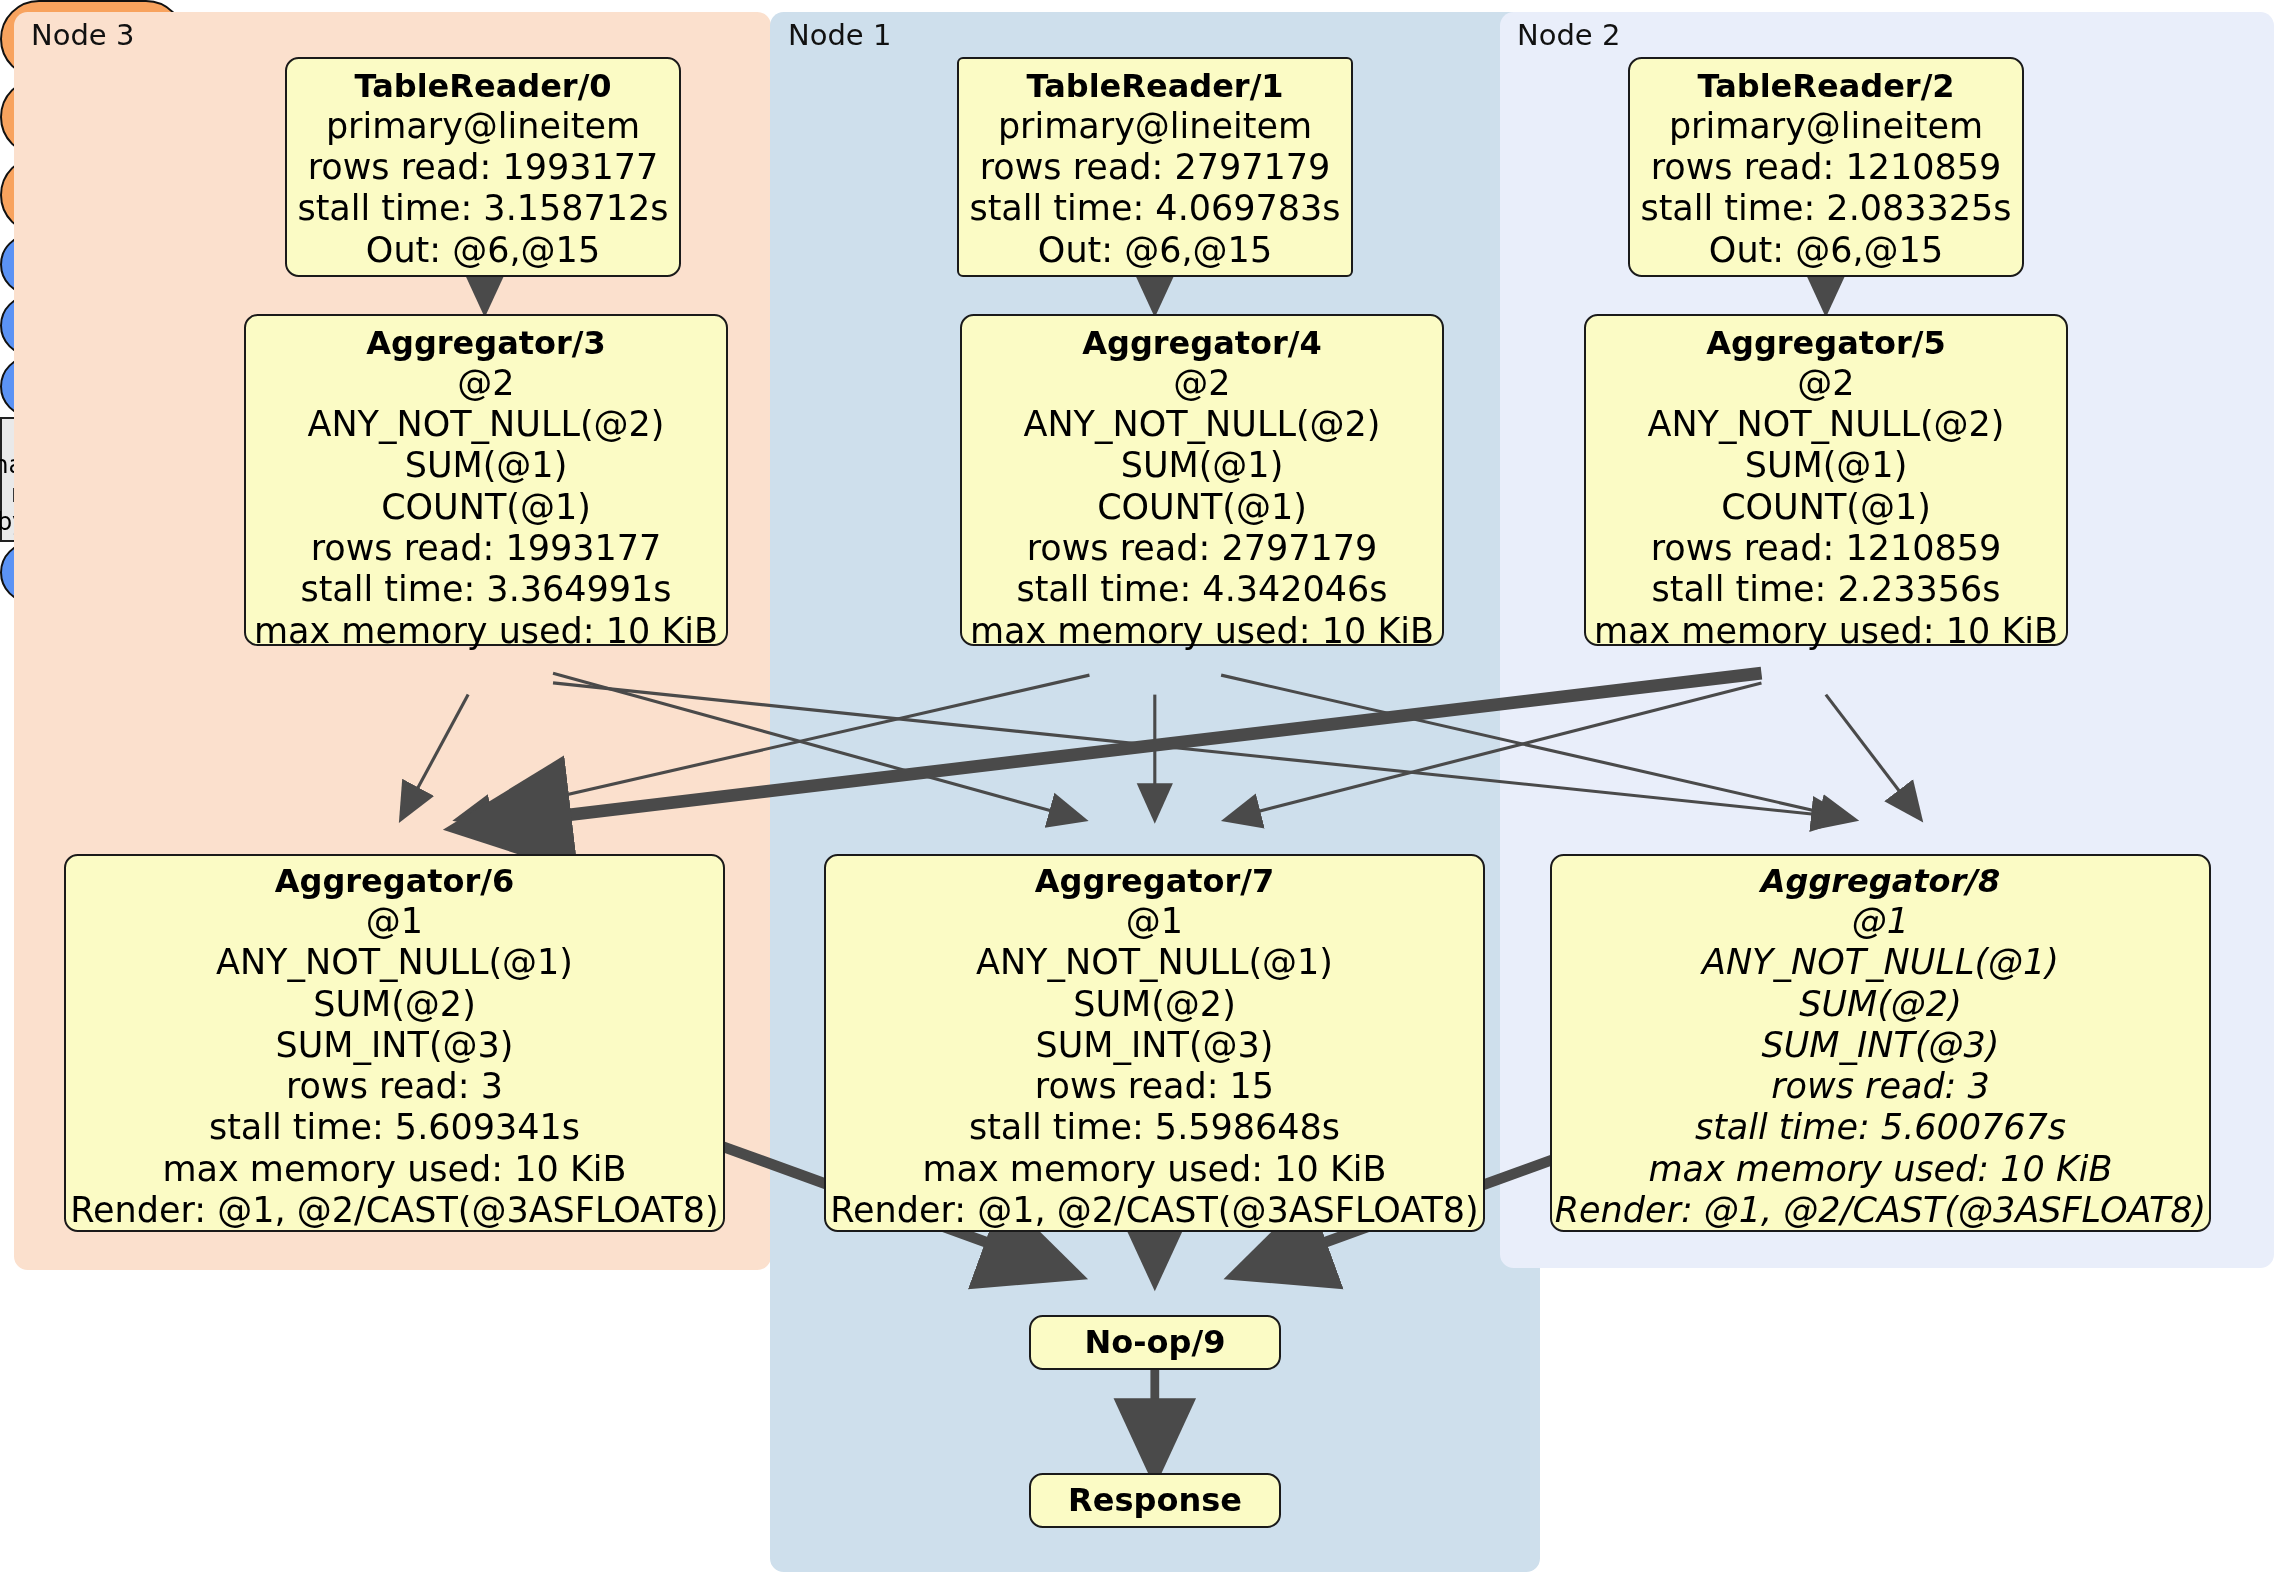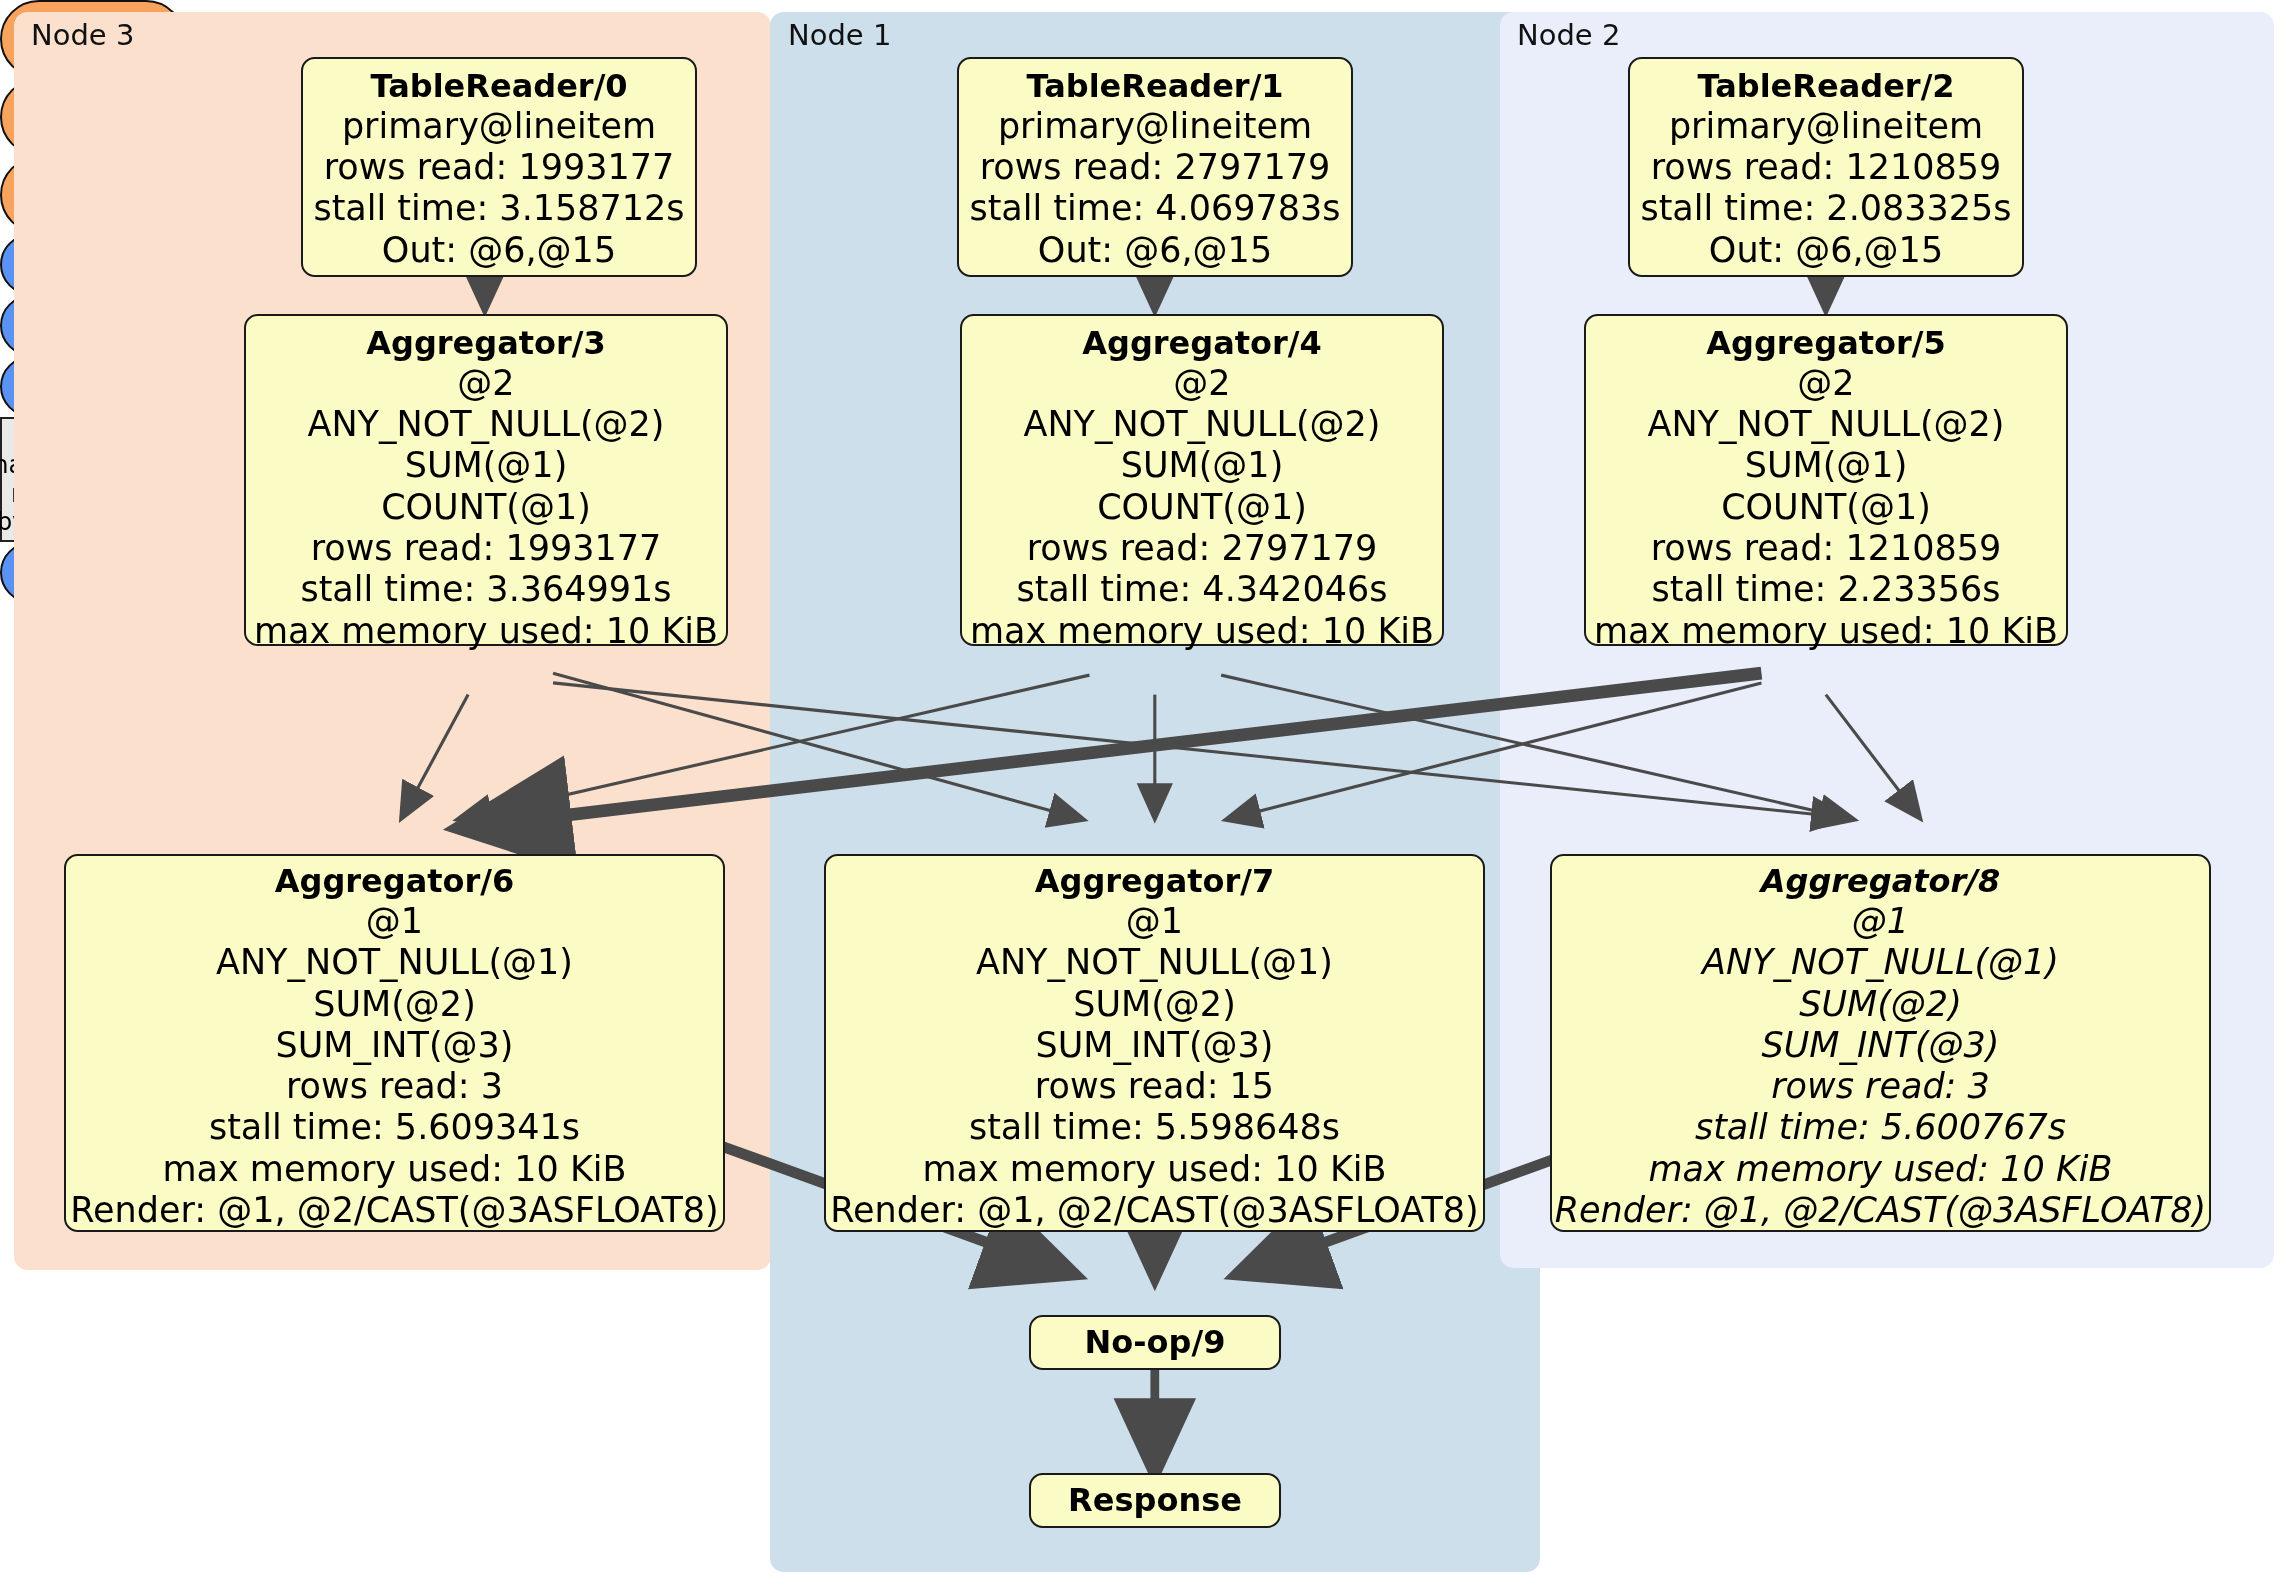--- a/index.html
+++ b/index.html
@@ -88,29 +88,29 @@
       <line x1="1806" y1="690" x2="476" y2="848" stroke-width="13" marker-end="url(#ahs)"></line>
 
       <line x1="740" y1="1175" x2="1098" y2="1305" stroke-width="11" marker-end="url(#ahs)"></line>
       <line x1="1184" y1="1264" x2="1184" y2="1305" stroke-width="11" marker-end="url(#ahs)"></line>
       <line x1="1630" y1="1175" x2="1272" y2="1305" stroke-width="11" marker-end="url(#ahs)"></line>
 
       <line x1="1184" y1="1404" x2="1184" y2="1510" stroke-width="9" marker-end="url(#ahs)"></line>
     </g>
   </svg>
 
-  <div class="node opnode" style="left:301px;top:57px;width:396px;height:220px;">
+  <div class="node opnode" style="left:285px;top:57px;width:396px;height:220px;">
     <div class="ttl">TableReader/0</div>
     <div class="ln">primary@lineitem</div>
     <div class="ln">rows read: 1993177</div>
     <div class="ln">stall time: 3.158712s</div>
     <div class="ln">Out: @6,@15</div>
   </div>
 
-  <div class="node opnode" style="left:957px;top:57px;width:396px;height:220px;">
+  <div class="node opnode" style="left:957px;top:57px;width:396px;height:220px;border-radius:6px;">
     <div class="ttl">TableReader/1</div>
     <div class="ln">primary@lineitem</div>
     <div class="ln">rows read: 2797179</div>
     <div class="ln">stall time: 4.069783s</div>
     <div class="ln">Out: @6,@15</div>
   </div>
 
   <div class="node opnode" style="left:1628px;top:57px;width:396px;height:220px;">
     <div class="ttl">TableReader/2</div>
     <div class="ln">primary@lineitem</div>

